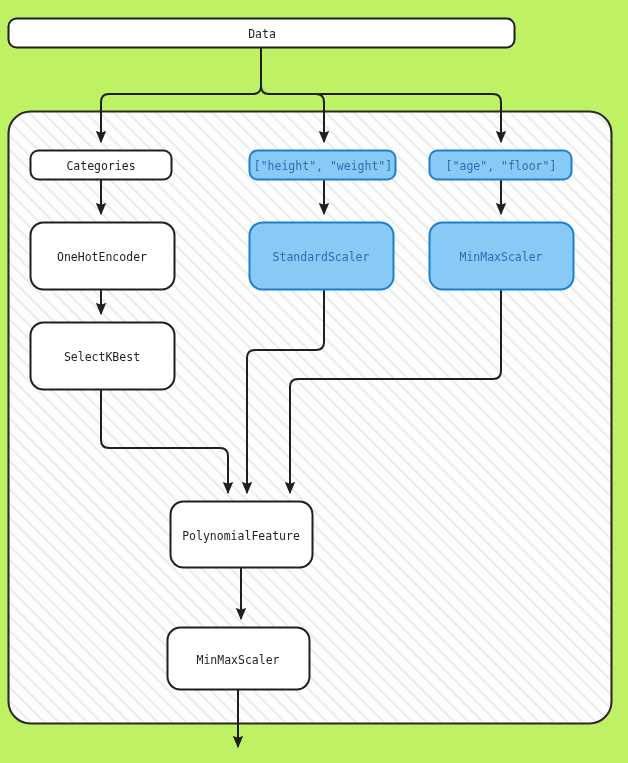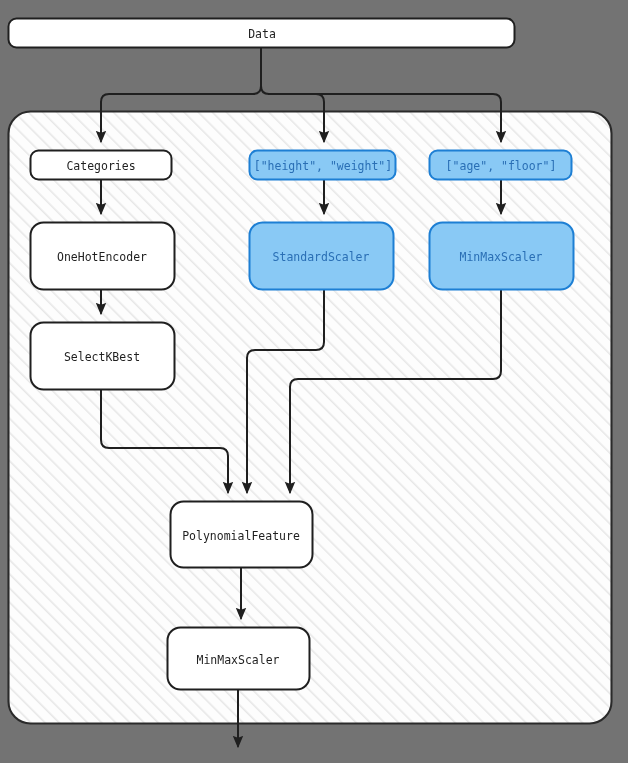--- a/index.html
+++ b/index.html
@@ -11,21 +11,21 @@
   body {
     width: 628px;
     height: 763px;
     overflow: hidden;
     font-family: "DejaVu Sans", sans-serif;
   }
   #stage {
     position: relative;
     width: 628px;
     height: 763px;
-    background: #737373;
+    background: #bef264;
   }
   #diagram-svg {
     position: absolute;
     left: 0;
     top: 0;
     width: 628px;
     height: 763px;
   }
   .node-label-mono {
     font-family: "DejaVu Sans Mono", monospace;

